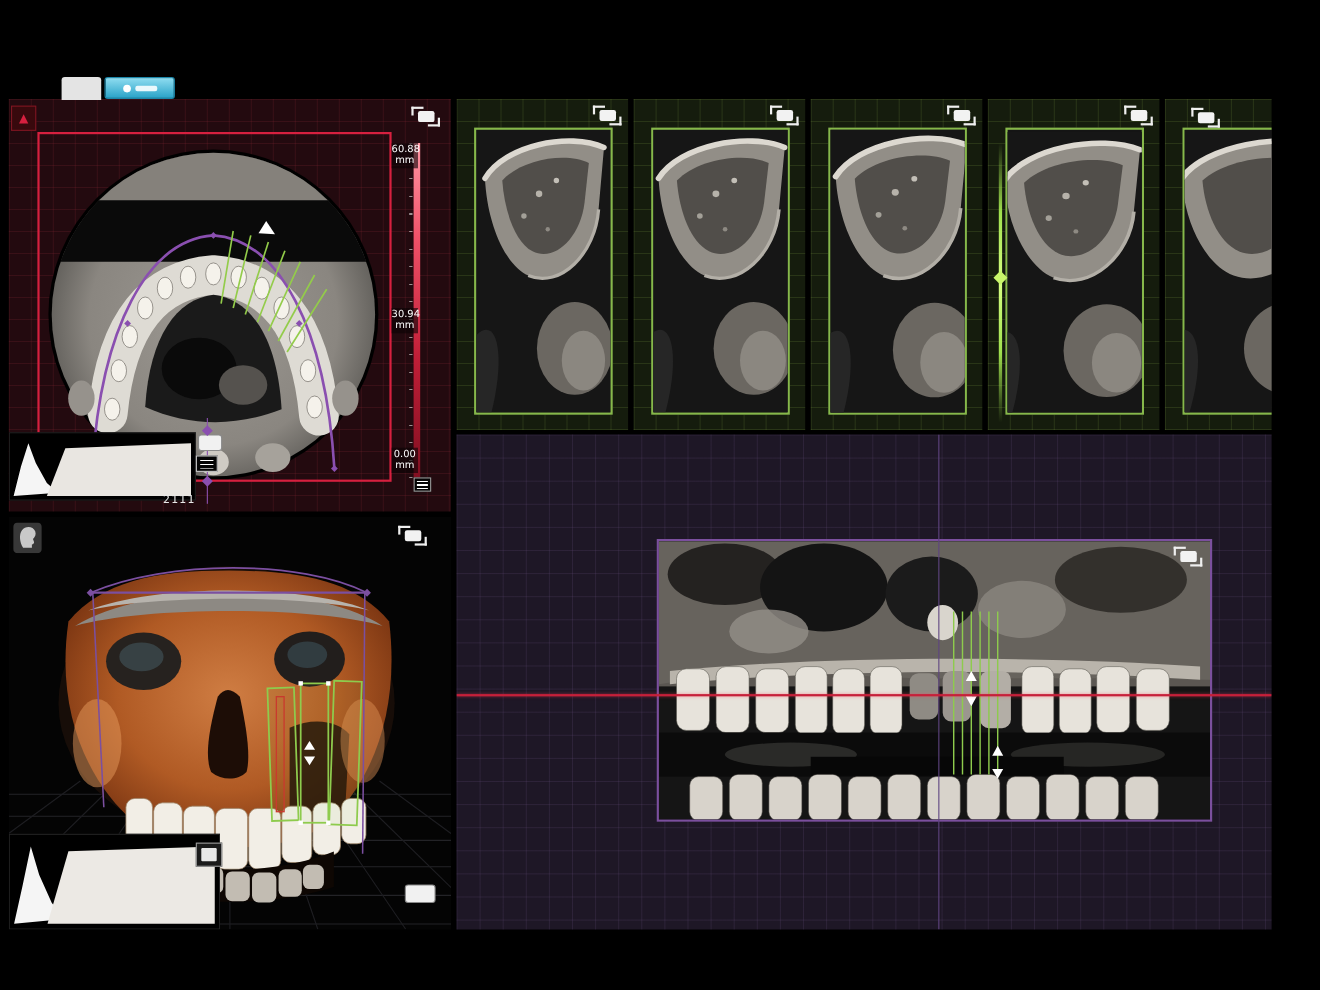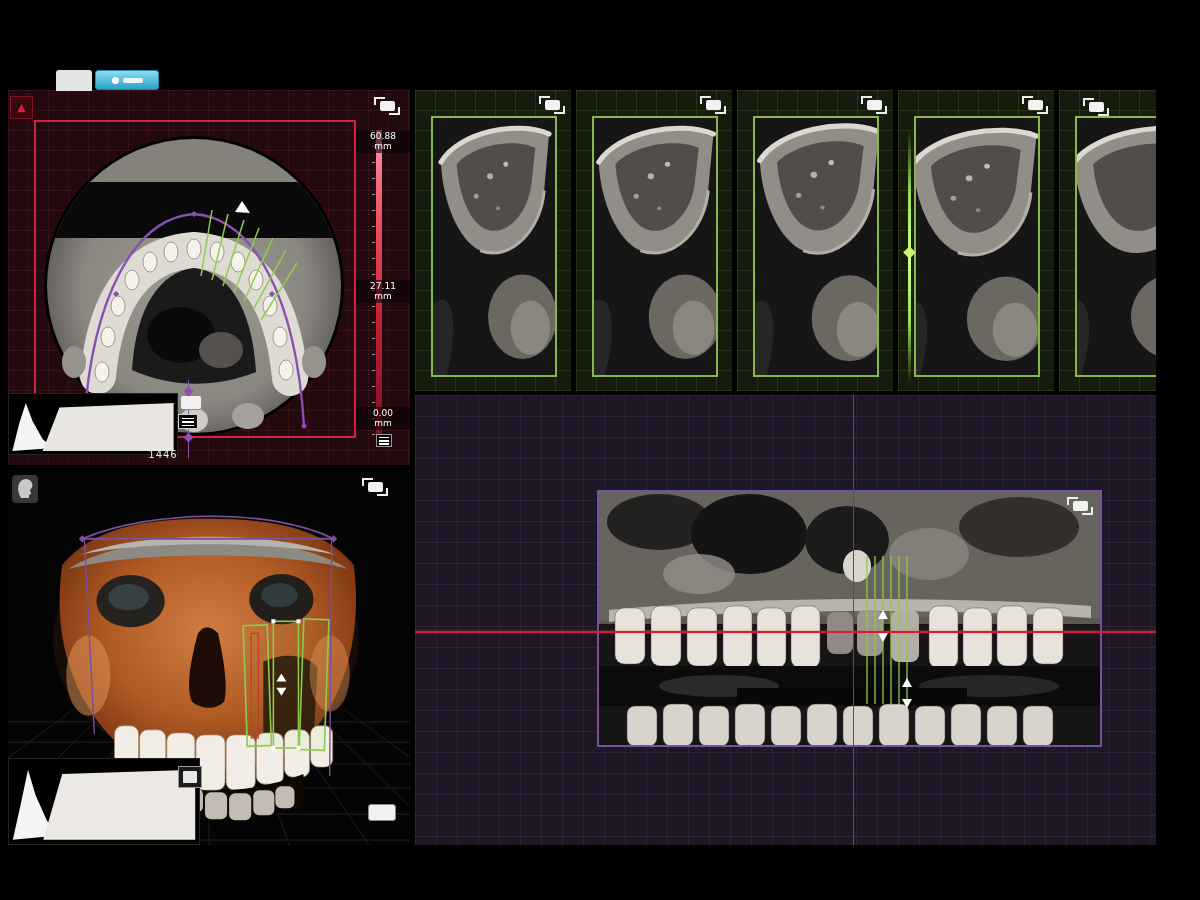--- a/index.html
+++ b/index.html
@@ -42,21 +42,21 @@
                      linear-gradient(90deg,rgba(205,60,78,.13) 1px,transparent 1px);
     background-size:20px 20px}
   #axial .frame{position:absolute;left:26px;top:30px;width:322px;height:318px;border:2px solid #d6203f;z-index:3}
   #axial .ct{position:absolute;left:28px;top:34px;width:320px;height:316px;z-index:2}
   .orient{position:absolute;left:2px;top:6px;width:23px;height:23px;background:#38090d;border:1px solid #7e1622;
           z-index:6;color:#d6203f;font-size:11px;display:flex;align-items:center;justify-content:center}
   .rbar{position:absolute;left:368px;top:40px;width:6px;height:312px;z-index:5;
         background:linear-gradient(180deg,#ff97a4 0%,#ef5168 28%,#c11f38 62%,#7c0e1f 100%)}
   .rbar:before{content:"";position:absolute;left:-4px;top:0;bottom:0;width:3px;
         background:repeating-linear-gradient(rgba(255,255,255,.55) 0 1px,transparent 1px 16px)}
-  .rlabel{position:absolute;left:348px;width:54px;text-align:center;color:#fff;font-size:9px;line-height:1.15;
+  .rlabel{position:absolute;left:348px;width:24px;text-align:center;color:#fff;font-size:9px;line-height:1.15;
           background:rgba(12,3,5,.62);padding:1px 0;z-index:6}
   .rlabel span{display:block}
   .slice-num{position:absolute;left:120px;top:359px;width:70px;text-align:center;font-size:10px;
              color:#e8e8e8;z-index:6;letter-spacing:1px}
 
   
   #strip{position:absolute;left:415px;top:90px;width:741px;height:301px;background:#000;
          display:flex;gap:5px;overflow:hidden}
   .xpanel{position:relative;flex:0 0 156px;width:156px;height:100%;
     background-color:#151c0d;
@@ -179,21 +179,21 @@
         <polygon points="206,77 214,89 199,88" fill="#fff"></polygon>
       </svg>
     </div>
 
     <div class="rbar"></div>
     <div class="rlabel" style="top:40px">
       <span>60.88</span>
       <span>mm</span>
     </div>
     <div class="rlabel" style="top:190px">
-      <span>27.11</span>
+      <span>30.94</span>
       <span>mm</span>
     </div>
     <div class="rlabel" style="top:317px">
       <span>0.00</span>
       <span>mm</span>
     </div>
     <div class="menuicon" style="left:368px;top:344px"></div>
 
     <div class="hist" style="left:0;top:303px;width:170px;height:62px">
       <svg viewBox="0 0 100 40" preserveAspectRatio="none">
@@ -202,21 +202,21 @@
         <path d="M20,38 L30,9 L98,6 L98,38 Z" fill="#e9e6e1"></path>
       </svg>
     </div>
     <div class="pillbtn" style="left:172px;top:305px;width:22px;height:15px"></div>
     <div class="stackicon" style="left:170px;top:324px"></div>
 
     <div class="pvline" style="position:absolute;left:180px;top:290px;width:1px;height:78px;background:#8a4fb0;z-index:6"></div>
     <div class="dia" style="left:177px;top:298px"></div>
     <div class="dia" style="left:177px;top:344px"></div>
 
-    <div class="slice-num">1446</div>
+    <div class="slice-num">2111</div>
   </div>
 
   <div id="strip">
 
     <div class="xpanel">
       <div class="fs" style="right:6px;top:6px">
           <i></i>
         </div>
       <div class="ximg">
         <svg class="xsvg" viewBox="0 0 124 256" preserveAspectRatio="none">

